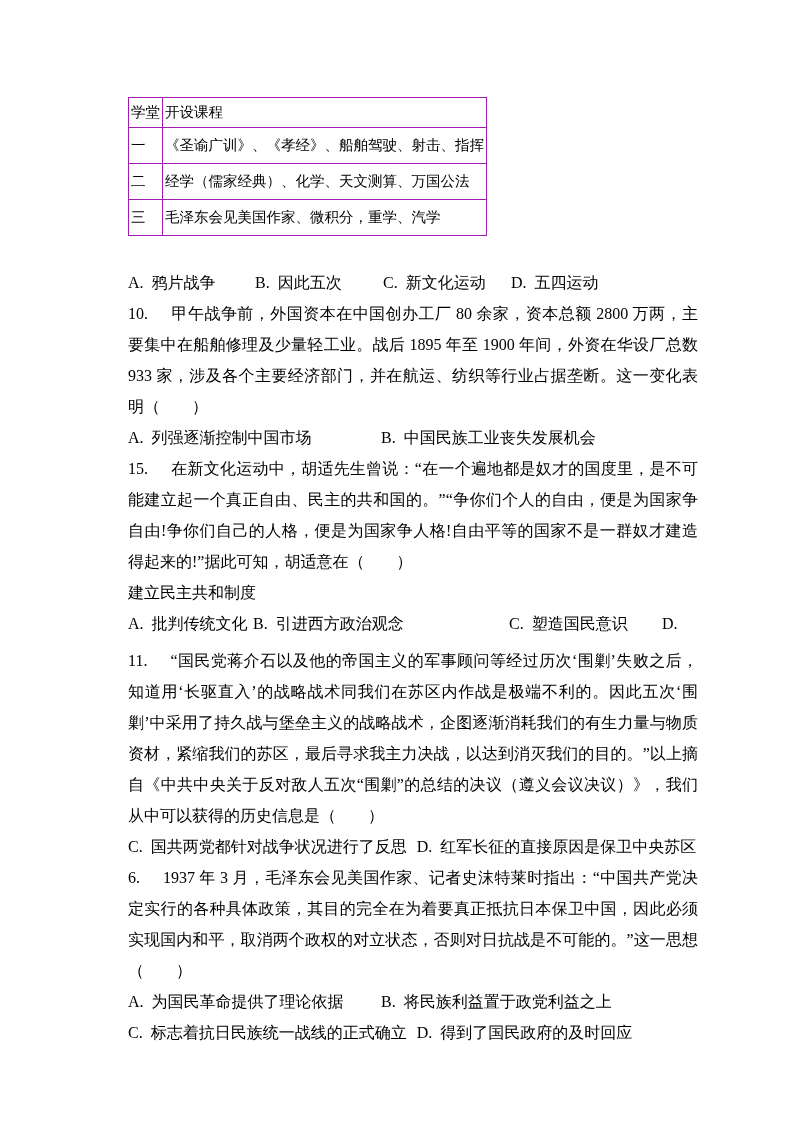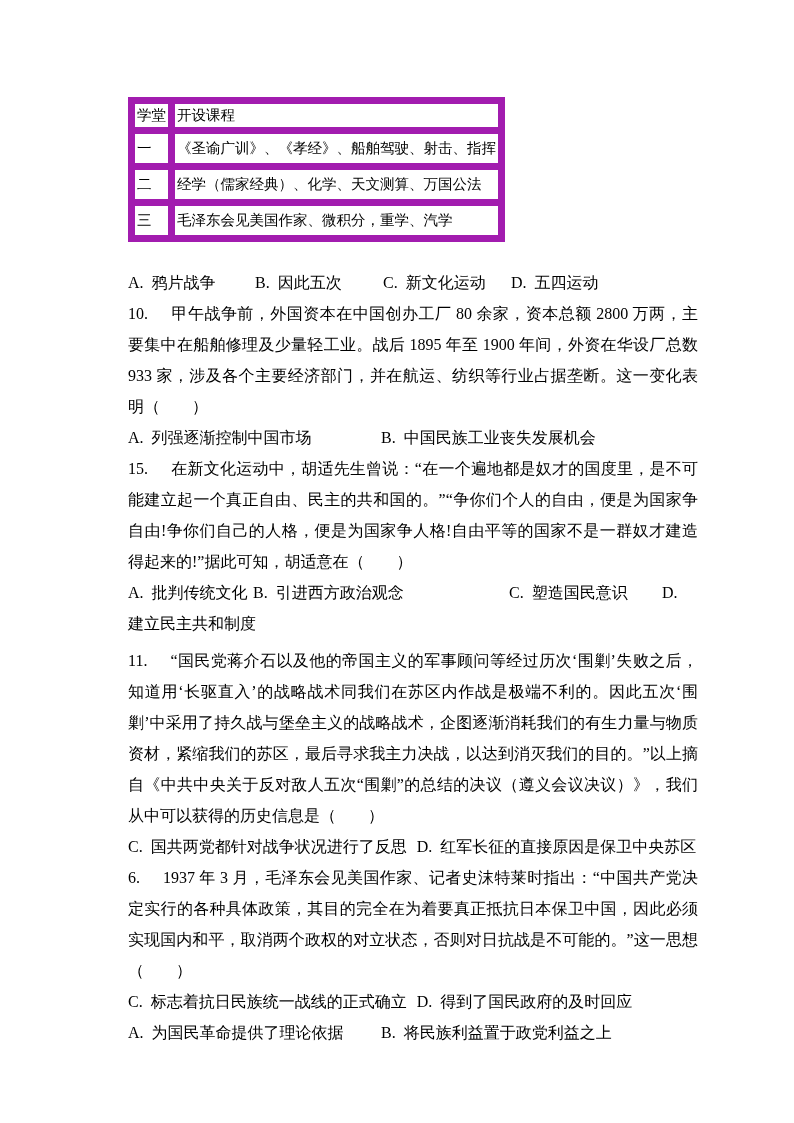--- a/index.html
+++ b/index.html
@@ -11,21 +11,21 @@
   }
   .page { position:relative; width:794px; height:1123px; background:#ffffff; overflow:hidden; }
 
   
   .ctable {
     position:absolute; left:128px; top:97px;
     border-collapse:collapse; width:344px;
     font-size:14.5px; color:#000;
   }
   .ctable td {
-    border:7px solid #a21caf;
+    border:1px solid #a21caf;
     padding:0 2px; vertical-align:middle;
     white-space:nowrap; font-weight:normal; text-align:left;
   }
   .ctable tr.hrow td { height:30px; }
   .ctable tr.drow td { height:36px; }
   .ctable td.c1 { width:30px; }
 
   
   .flow { position:absolute; left:128px; top:267px; width:570px; font-size:16px; line-height:31px; }
   .qpara { text-align:justify; }
@@ -74,33 +74,33 @@
       <span class="opt w127"><span class="olabel">A.</span><span>鸦片战争</span></span><span class="opt w128"><span class="olabel">B.</span><span>因此五次</span></span><span class="opt w128"><span class="olabel">C.</span><span>新文化运动</span></span><span class="opt"><span class="olabel">D.</span><span>五四运动</span></span>
     </div>
 
     <p class="qpara"><span class="qnum">10.</span><span>甲午战争前，外国资本在中国创办工厂 80 余家，资本总额 2800 万两，主要集中在船舶修理及少量轻工业。战后 1895 年至 1900 年间，外资在华设厂总数 933 家，涉及各个主要经济部门，并在航运、纺织等行业占据垄断。这一变化表明（　　）</span></p>
     <div class="optline">
       <span class="opt w253"><span class="olabel">A.</span><span>列强逐渐控制中国市场</span></span><span class="opt"><span class="olabel">B.</span><span>中国民族工业丧失发展机会</span></span>
     </div>
 
     <p class="qpara"><span class="qnum">15.</span><span>在新文化运动中，胡适先生曾说：“在一个遍地都是奴才的国度里，是不可能建立起一个真正自由、民主的共和国的。”“争你们个人的自由，便是为国家争自由!争你们自己的人格，便是为国家争人格!自由平等的国家不是一群奴才建造得起来的!”据此可知，胡适意在（　　）</span></p>
     <div class="optline">
-      <span class="opt w125"><span class="olabel">A.</span><span>批判传统文化</span></span><span class="opt w256"><span class="olabel">B.</span><span>引进西方政治观念</span></span><span class="opt w153"><span class="olabel">C.</span><span>塑造国民意识</span></span><span class="opt"><span>D.</span></span>
+      <span>建立民主共和制度</span>
     </div>
     <div class="optline">
-      <span>建立民主共和制度</span>
+      <span class="opt w125"><span class="olabel">A.</span><span>批判传统文化</span></span><span class="opt w256"><span class="olabel">B.</span><span>引进西方政治观念</span></span><span class="opt w153"><span class="olabel">C.</span><span>塑造国民意识</span></span><span class="opt"><span>D.</span></span>
     </div>
 
     <p class="qpara qgap"><span class="qnum">11.</span><span>“国民党蒋介石以及他的帝国主义的军事顾问等经过历次‘围剿’失败之后，知道用‘长驱直入’的战略战术同我们在苏区内作战是极端不利的。因此五次‘围剿’中采用了持久战与堡垒主义的战略战术，企图逐渐消耗我们的有生力量与物质资材，紧缩我们的苏区，最后寻求我主力决战，以达到消灭我们的目的。”以上摘自《中共中央关于反对敌人五次“围剿”的总结的决议（遵义会议决议）》，我们从中可以获得的历史信息是（　　）</span></p>
     <div class="optline">
       <span class="opt gap10"><span class="olabel">C.</span><span>国共两党都针对战争状况进行了反思</span></span><span class="opt"><span class="olabel">D.</span><span>红军长征的直接原因是保卫中央苏区</span></span>
     </div>
 
     <p class="qpara"><span class="qnum">6.</span><span>1937 年 3 月，毛泽东会见美国作家、记者史沫特莱时指出：“中国共产党决定实行的各种具体政策，其目的完全在为着要真正抵抗日本保卫中国，因此必须实现国内和平，取消两个政权的对立状态，否则对日抗战是不可能的。”这一思想（　　）</span></p>
     <div class="optline">
-      <span class="opt gap10"><span class="olabel">C.</span><span>标志着抗日民族统一战线的正式确立</span></span><span class="opt"><span class="olabel">D.</span><span>得到了国民政府的及时回应</span></span>
+      <span class="opt w253"><span class="olabel">A.</span><span>为国民革命提供了理论依据</span></span><span class="opt"><span class="olabel">B.</span><span>将民族利益置于政党利益之上</span></span>
     </div>
     <div class="optline">
-      <span class="opt w253"><span class="olabel">A.</span><span>为国民革命提供了理论依据</span></span><span class="opt"><span class="olabel">B.</span><span>将民族利益置于政党利益之上</span></span>
+      <span class="opt gap10"><span class="olabel">C.</span><span>标志着抗日民族统一战线的正式确立</span></span><span class="opt"><span class="olabel">D.</span><span>得到了国民政府的及时回应</span></span>
     </div>
 
   </div>
 </div>
 
 </body></html>

